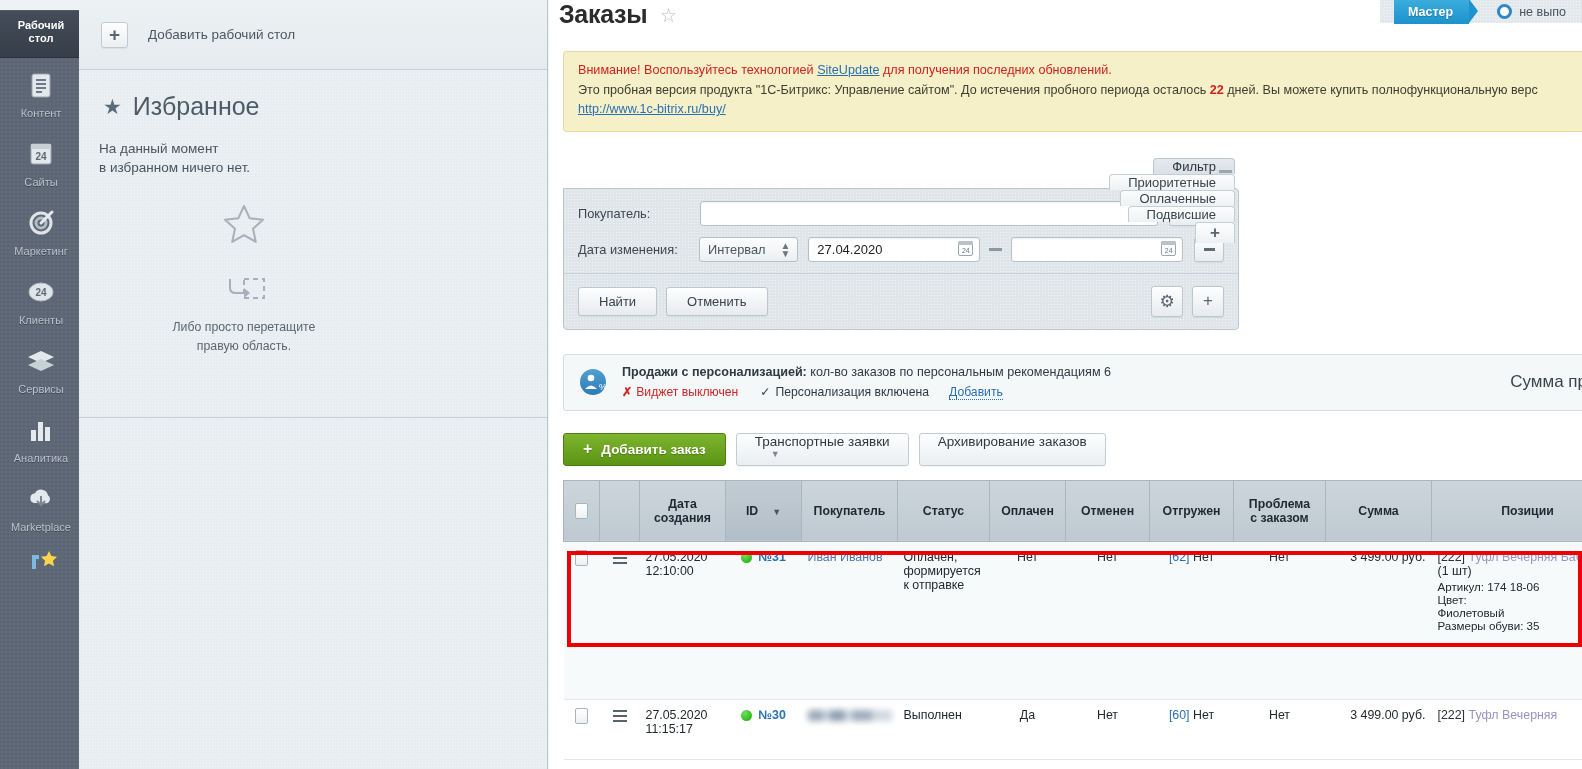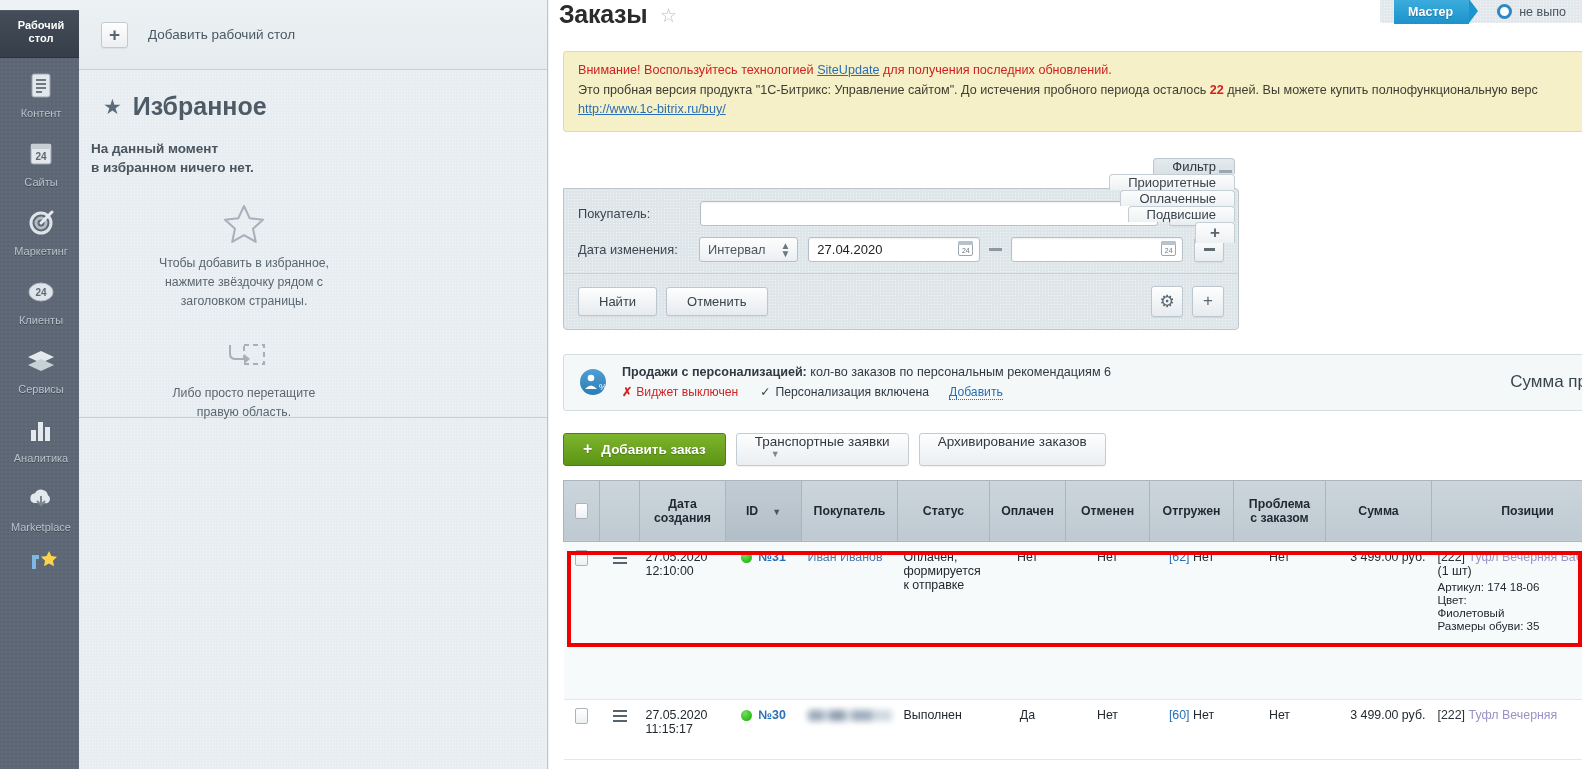--- a/index.html
+++ b/index.html
@@ -73,23 +73,23 @@
   #add-desk-label {
     margin-left: 20px; color: #4a5864; font-size: 13.5px;
   }
   #fav-body {
     padding: 22px 0 0 0; height: 348px; border-bottom: 1px solid #c3ced6;
   }
   #fav-title-row {
     display: flex; align-items: center; padding-left: 24px; margin-bottom: 18px;
   }
   #fav-star { color: #5d6b78; font-size: 21px; margin-right: 11px; }
-  #fav-title { font-size: 25px; color: #4e5b67; font-weight: bold; }
+  #fav-title { font-size: 25px; color: #4e5b67; font-weight: normal; }
   #fav-empty {
-    padding-left: 12px; color: #49555f; font-size: 13.5px; line-height: 19px; font-weight: bold;
+    padding-left: 20px; color: #49555f; font-size: 13.5px; line-height: 19px;
   }
   .hint-block { text-align: center; margin-top: 26px; width: 330px; }
   .hint-text {
     color: #5a6770; font-size: 12.3px; line-height: 19px; margin-top: 9px;
   }
   .big-star {
     width: 44px; height: 42px; margin: 0 auto; display: block;
   }
   .drag-ico { width: 48px; height: 42px; margin: 0 auto; display: block; }
 
@@ -473,25 +473,20 @@
     </div>
     <div id="fav-empty">
       <div>На данный момент</div>
       <div>в избранном ничего нет.</div>
     </div>
 
     <div class="hint-block">
       <svg class="big-star" viewBox="0 0 44 42">
         <path d="M22 3 l5.6 12.2 l13.4 1.5 l-10 9 l2.8 13.2 l-11.8 -6.8 l-11.8 6.8 l2.8 -13.2 l-10 -9 l13.4 -1.5 z" fill="none" stroke="#a6b0ba" stroke-width="2" stroke-linejoin="round"></path>
       </svg>
-      <div class="hint-text">
-        <div>Чтобы добавить в избранное,</div>
-        <div>нажмите звёздочку рядом с</div>
-        <div>заголовком страницы.</div>
-      </div>
     </div>
 
     <div class="hint-block" style="margin-top:22px">
       <svg class="drag-ico" viewBox="0 0 48 42">
         <rect x="24" y="12" width="20" height="19" fill="none" stroke="#a6b0ba" stroke-width="2" stroke-dasharray="5,4"></rect>
         <path d="M10 12 v9 q0 5 6 5 h12" fill="none" stroke="#a6b0ba" stroke-width="2"></path>
         <path d="M24 21 l6 5 l-6 5 z" fill="#a6b0ba"></path>
       </svg>
       <div class="hint-text">
         <div>Либо просто перетащите</div>

